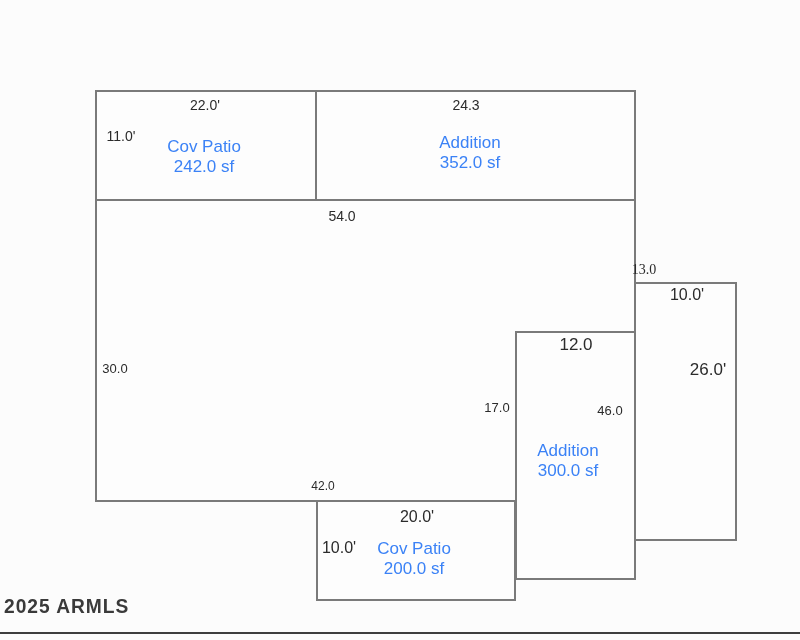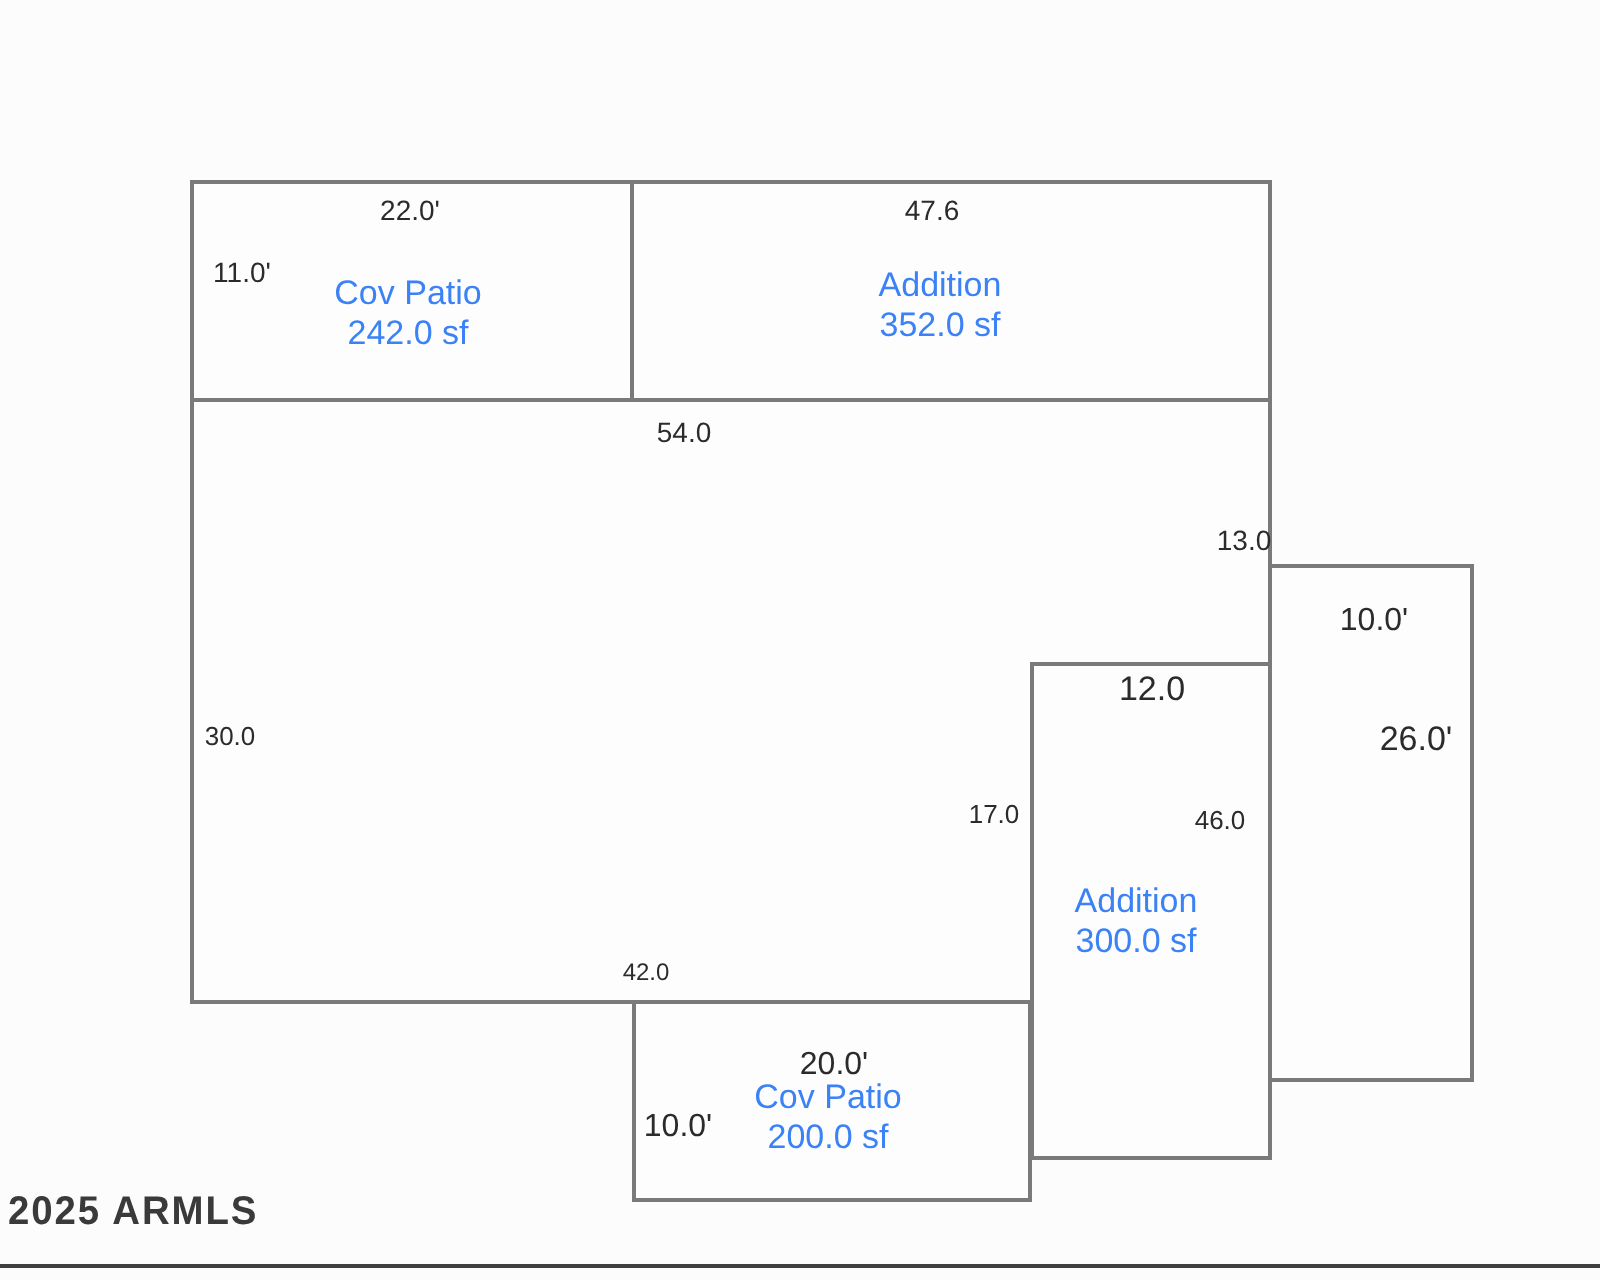--- a/index.html
+++ b/index.html
@@ -38,40 +38,40 @@
     text-align: center;
     color: #3b82f6;
     font-size: 17px;
     line-height: 1.18;
     white-space: nowrap;
   }
   .room > div { display: block; }
   .fs13 { font-size: 13px; }
   .fs12 { font-size: 12px; }
   .fs14 { font-size: 14px; }
-  .fs16 { font-size: 16px; margin-top: 16px; }
+  .fs16 { font-size: 16px; }
   .fs17 { font-size: 17px; }
   .room-lg { font-size: 19px; line-height: 1.22; }
   .room-md { font-size: 16px; line-height: 1.18; }
 
   
   .box-cov-patio-top   { left: 95px;  top: 90px;  width: 222px; height: 111px; }
   .box-addition-top    { left: 315px; top: 90px;  width: 321px; height: 111px; }
   .box-first-floor     { left: 95px;  top: 199px; width: 541px; height: 303px; }
   .box-addition-right  { left: 515px; top: 331px; width: 121px; height: 249px; }
   .box-att-carport     { left: 634px; top: 282px; width: 103px; height: 259px; }
   .box-cov-patio-btm   { left: 316px; top: 500px; width: 200px; height: 101px; }
 
   
   .dim-patio-top-w   { left: 205px; top: 105px; }
   .dim-patio-top-h   { left: 121px; top: 136px; }
   .dim-addition-top-w{ left: 466px; top: 105px; }
   .dim-floor-w       { left: 342px; top: 216px; text-align: right; }
   .dim-floor-h       { left: 115px; top: 341px; margin-top: 27px; }
-  .dim-floor-right   { left: 622px; top: 270px; }
+  .dim-floor-right   { left: 644px; top: 270px; font-family: Liberation Serif, serif; }
   .dim-carport-w     { left: 687px; top: 295px; }
   .dim-addition-r-w  { left: 576px; top: 345px; }
   .dim-carport-h     { left: 708px; top: 370px; }
   .dim-addition-r-ih { left: 497px; top: 407px; }
   .dim-addition-r-h  { left: 610px; top: 410px; }
   .dim-floor-bottom  { left: 323px; top: 486px; }
   .dim-patio-btm-w   { left: 417px; top: 517px; }
   .dim-patio-btm-h   { left: 339px; top: 548px; }
 
   
@@ -111,21 +111,21 @@
 
   <div class="box z2 box-cov-patio-top"></div>
   <div class="box z2 box-addition-top"></div>
   <div class="box z1 box-first-floor"></div>
   <div class="box z2 box-addition-right"></div>
   <div class="box z2 box-att-carport"></div>
   <div class="box z2 box-cov-patio-btm"></div>
 
   <div class="lbl fs14 dim-patio-top-w">22.0'</div>
   <div class="lbl fs14 dim-patio-top-h">11.0'</div>
-  <div class="lbl fs14 dim-addition-top-w">47.6</div>
+  <div class="lbl fs14 dim-addition-top-w">24.3</div>
   <div class="lbl fs14 dim-floor-w">54.0</div>
   <div class="lbl fs13 dim-floor-h">30.0</div>
   <div class="lbl fs14 dim-floor-right">13.0</div>
   <div class="lbl fs16 dim-carport-w">10.0'</div>
   <div class="lbl fs17 dim-addition-r-w">12.0</div>
   <div class="lbl fs17 dim-carport-h">26.0'</div>
   <div class="lbl fs13 dim-addition-r-ih">17.0</div>
   <div class="lbl fs13 dim-addition-r-h">46.0</div>
   <div class="lbl fs12 dim-floor-bottom">42.0</div>
   <div class="lbl fs16 dim-patio-btm-w">20.0'</div>

